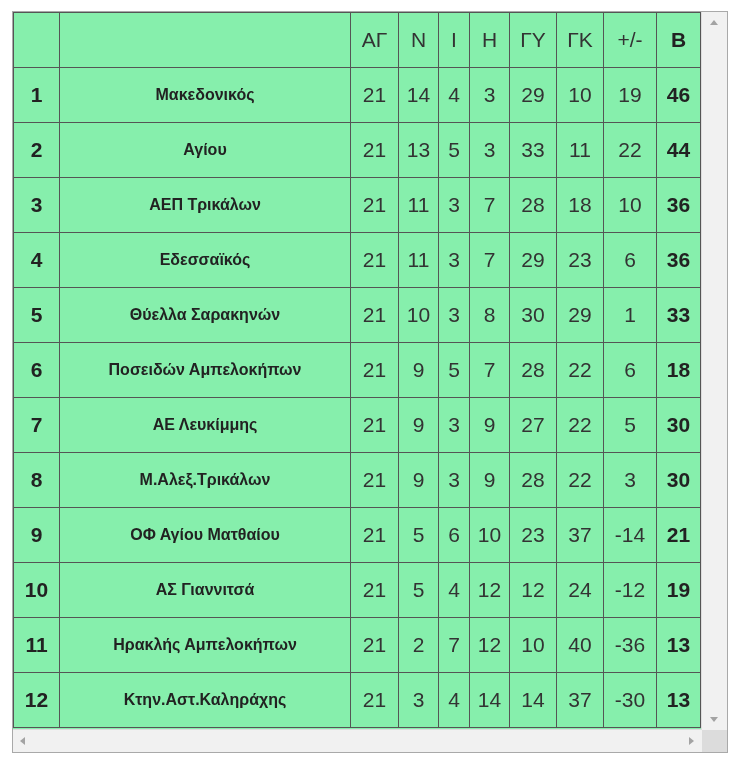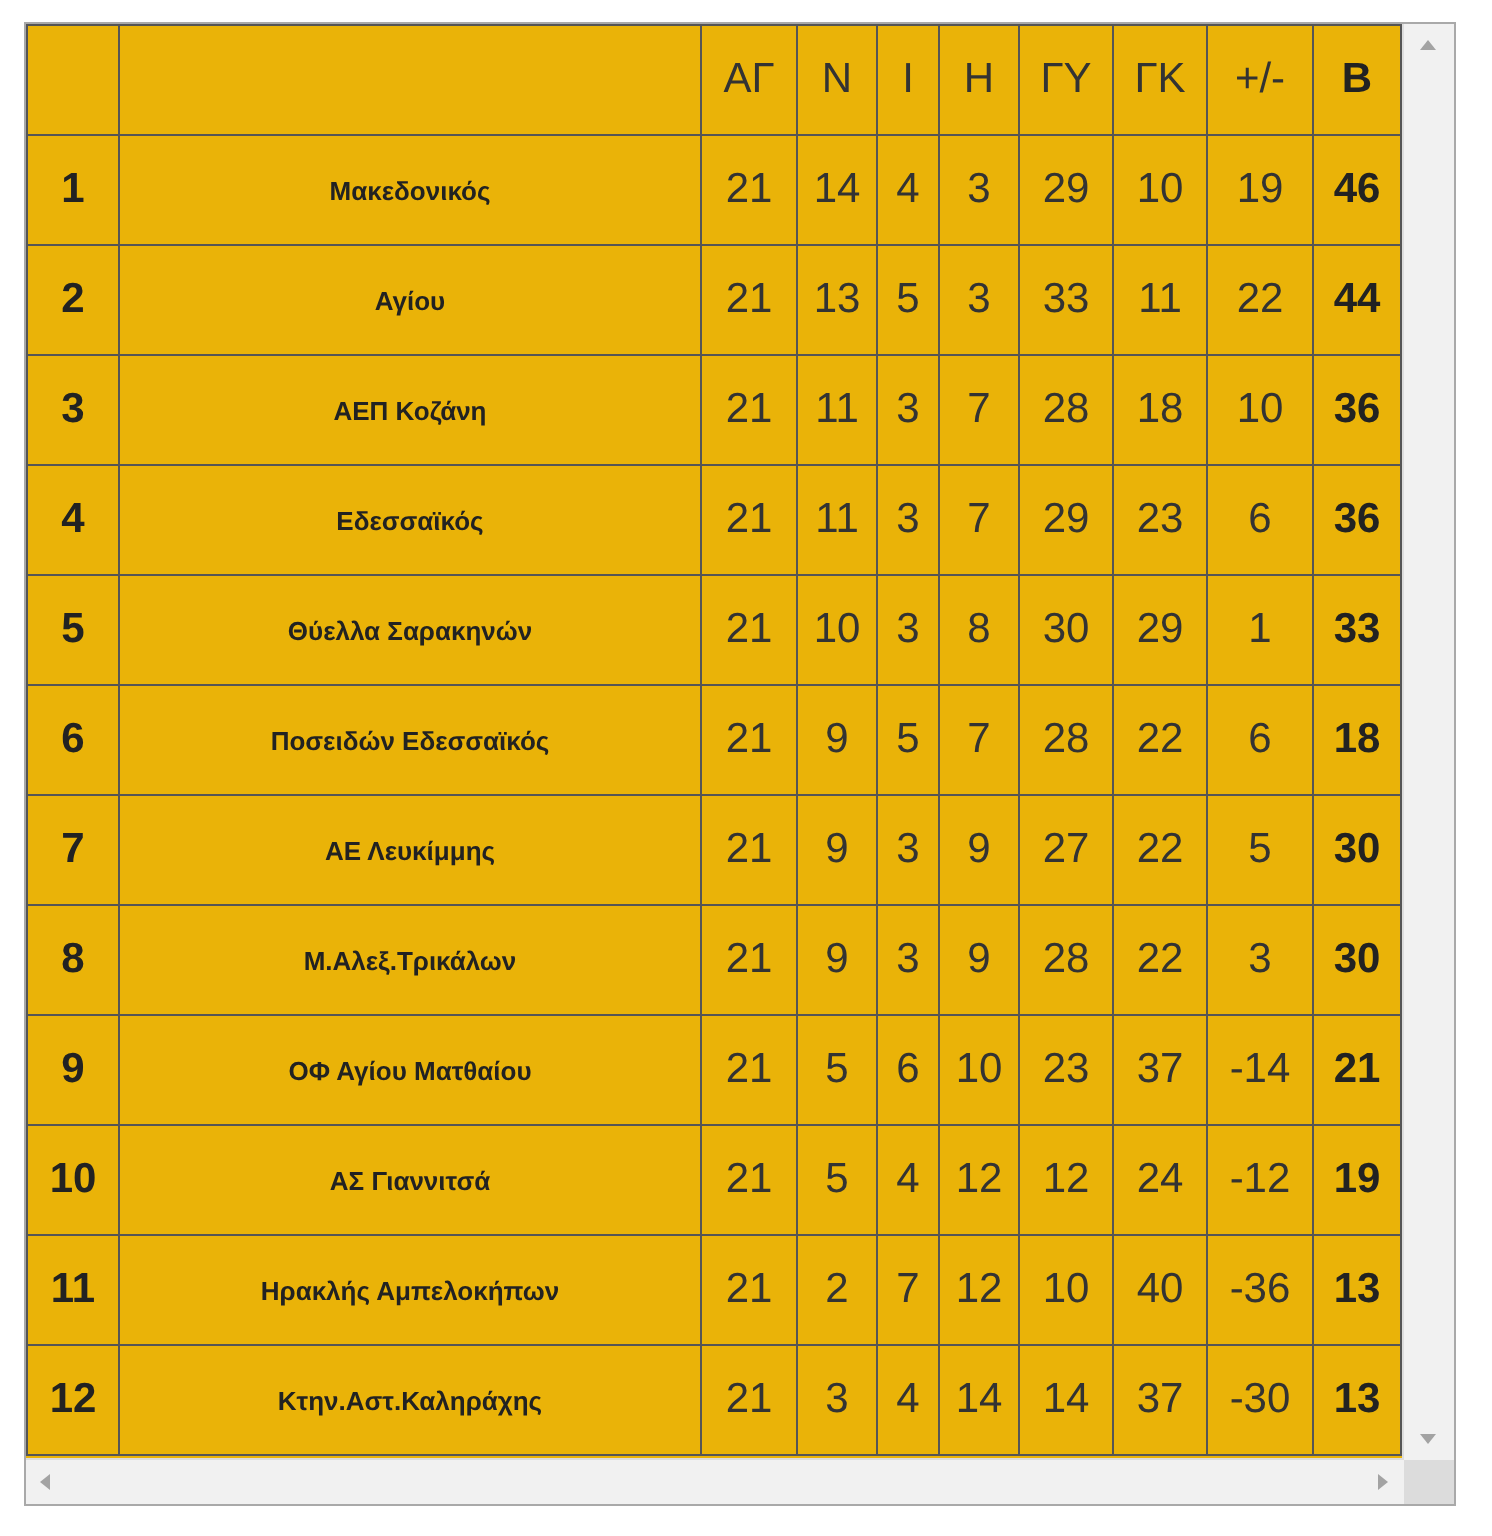--- a/index.html
+++ b/index.html
@@ -1,25 +1,25 @@
 <!DOCTYPE html>
 <html><head>
 <meta charset="utf-8">
 <style>
   html, body { margin: 0; padding: 0; background: #ffffff; }
   body { width: 746px; height: 768px; position: relative; overflow: hidden;
          font-family: "Liberation Sans", sans-serif; color: #333; }
   .frame { position: absolute; left: 12px; top: 11px; width: 716px; height: 742px;
-           border: 1px solid #a9a9a9; box-sizing: border-box; background: #eab308; }
+           border: 1px solid #a9a9a9; box-sizing: border-box; background: #86efac; }
   table { position: absolute; left: 0; top: 0; border-collapse: collapse; table-layout: fixed; }
   td, th { border: 1px solid #555; text-align: center; vertical-align: middle; padding: 0;
            height: 54px; font-size: 21px; font-weight: normal; color: #333; overflow: hidden; white-space: nowrap; }
   th { height: 54px; }
   .rank, .team, .pts, th.pts-h { font-weight: bold; color: #222; }
-  .team { font-size: 13px; }
+  .team { font-size: 16px; }
   .vscroll { position: absolute; right: 0; top: 0; width: 25px; height: 718px; background: #f1f1f1; border-left: 1px solid #ddd; }
   .hscroll { position: absolute; left: 0; bottom: 0; width: 689px; height: 22px; background: #f1f1f1; border-top: 1px solid #ddd; }
   .corner { position: absolute; right: 0; bottom: 0; width: 25px; height: 22px; background: #dcdcdc; }
   .arrow { position: absolute; width: 0; height: 0; }
   .up { left: 8px; top: 8px; border-left: 4px solid transparent; border-right: 4px solid transparent; border-bottom: 5px solid #a3a3a3; }
   .down { left: 8px; bottom: 8px; border-left: 4px solid transparent; border-right: 4px solid transparent; border-top: 5px solid #a3a3a3; }
   .left { left: 7px; top: 7px; border-top: 4px solid transparent; border-bottom: 4px solid transparent; border-right: 5px solid #a3a3a3; }
   .right { right: 8px; top: 7px; border-top: 4px solid transparent; border-bottom: 4px solid transparent; border-left: 5px solid #a3a3a3; }
 </style>
 </head>
@@ -73,21 +73,21 @@
           <td>13</td>
           <td>5</td>
           <td>3</td>
           <td>33</td>
           <td>11</td>
           <td>22</td>
           <td class="pts">44</td>
         </tr>
         <tr>
           <td class="rank">3</td>
-          <td class="team">ΑΕΠ Κοζάνη</td>
+          <td class="team">ΑΕΠ Τρικάλων</td>
           <td>21</td>
           <td>11</td>
           <td>3</td>
           <td>7</td>
           <td>28</td>
           <td>18</td>
           <td>10</td>
           <td class="pts">36</td>
         </tr>
         <tr>
@@ -109,21 +109,21 @@
           <td>10</td>
           <td>3</td>
           <td>8</td>
           <td>30</td>
           <td>29</td>
           <td>1</td>
           <td class="pts">33</td>
         </tr>
         <tr>
           <td class="rank">6</td>
-          <td class="team">Ποσειδών Εδεσσαϊκός</td>
+          <td class="team">Ποσειδών Αμπελοκήπων</td>
           <td>21</td>
           <td>9</td>
           <td>5</td>
           <td>7</td>
           <td>28</td>
           <td>22</td>
           <td>6</td>
           <td class="pts">18</td>
         </tr>
         <tr>

